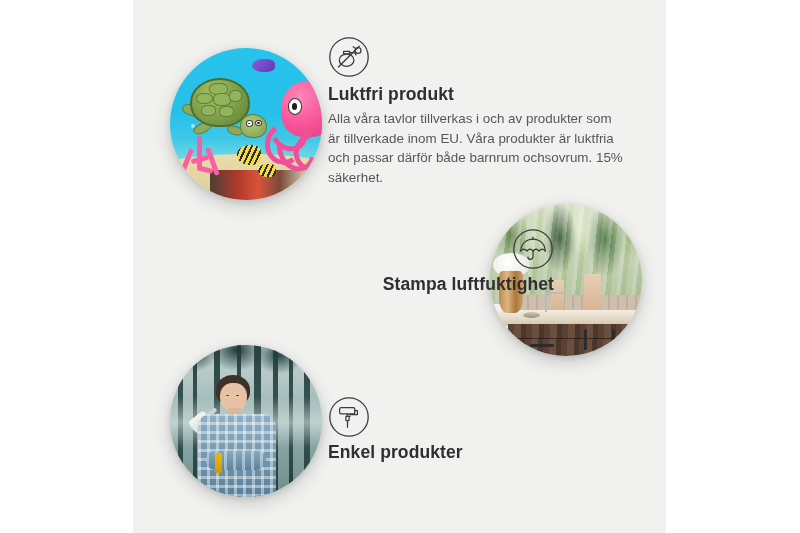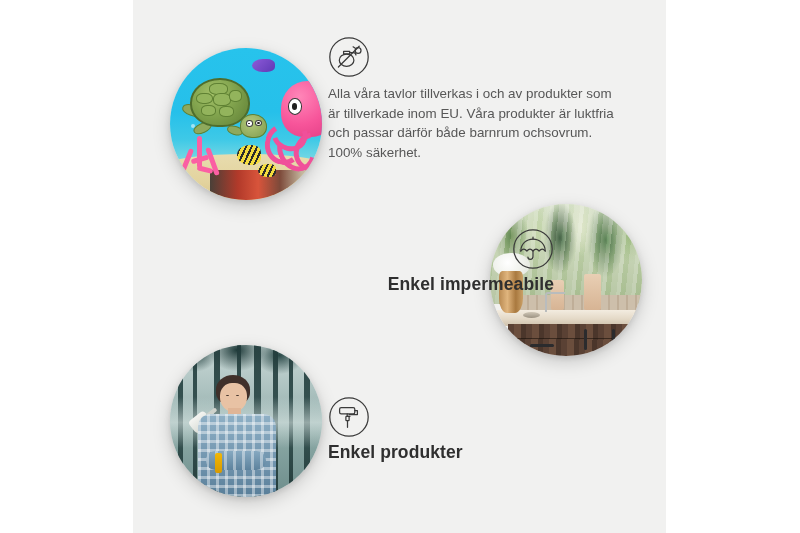--- a/index.html
+++ b/index.html
@@ -218,21 +218,22 @@
         <svg viewBox="0 0 42 42" fill="none" stroke="#3a3a3a" stroke-width="1.25" stroke-linecap="round" stroke-linejoin="round">
           <circle cx="21" cy="21" r="19.2"></circle>
           <ellipse cx="18.6" cy="24.2" rx="7.3" ry="6.2"></ellipse>
           <path d="M15.6 17.9 h6.1 v-2.6 h-6.1 z"></path>
           <path d="M21.9 16.6 h3.4 c1.7 0 2.6 1.0 2.6 2.3"></path>
           <circle cx="30.1" cy="14.4" r="2.9"></circle>
           <path d="M27.3 12.2 l-2.2 -1.4"></path>
           <path d="M10.4 31.0 L31.2 10.2"></path>
         </svg>
       </div>
-      <div class="f-body">Alla våra tavlor tillverkas i och av produkter som är tillverkade inom EU. Våra produkter är luktfria och passar därför både barnrum ochsovrum. 100% säkerhet.</div>
+      <div class="f-title">Luktfri produkt</div>
+      <div class="f-body">Alla våra tavlor tillverkas i och av produkter som är tillverkade inom EU. Våra produkter är luktfria och passar därför både barnrum ochsovrum. 15% säkerhet.</div>
     </div>
 
     <div class="circle" id="bath">
       <div class="scene">
         <div class="bw-wall"></div>
         <div class="bw-tile"></div>
         <div class="bw-counter"></div>
         <div class="bw-cab"></div>
         <div class="bw-drawerline"></div>
         <div class="bw-handle" style="left:26%;top:92%;width:16%;"></div>
@@ -250,21 +251,21 @@
     <div class="feat" id="feat2">
       <div class="icon-wrap">
         <svg viewBox="0 0 42 42" fill="none" stroke="#3a3a3a" stroke-width="1.25" stroke-linecap="round" stroke-linejoin="round">
           <circle cx="21" cy="21" r="19.2"></circle>
           <path d="M8.8 23.0 C8.8 15.9 14.3 11.0 21 11.0 C27.7 11.0 33.2 15.9 33.2 23.0"></path>
           <path d="M8.8 23.0 C10.6 20.4 12.7 20.4 14.9 23.0 C17.0 20.4 19.0 20.4 21 23.0 C23.0 20.4 25.0 20.4 27.1 23.0 C29.3 20.4 31.4 20.4 33.2 23.0"></path>
           <path d="M21 11.0 V9.0"></path>
           <path d="M21 23.0 V28.6 C21 30.4 19.7 31.4 18.3 31.4 C16.9 31.4 15.9 30.4 15.9 29.1"></path>
         </svg>
       </div>
-      <div class="f-title">Enkel impermeabile</div>
+      <div class="f-title">Stampa luftfuktighet</div>
     </div>
 
     <div class="circle" id="forest">
       <div class="scene">
         <div class="fr-bg"></div>
         <div class="canopy"></div>
         <div class="trunk" style="left:5%;width:5px;"></div>
         <div class="trunk" style="left:15%;width:4px;"></div>
         <div class="trunk" style="left:29%;width:6px;"></div>
         <div class="trunk" style="left:44%;width:4px;"></div>

